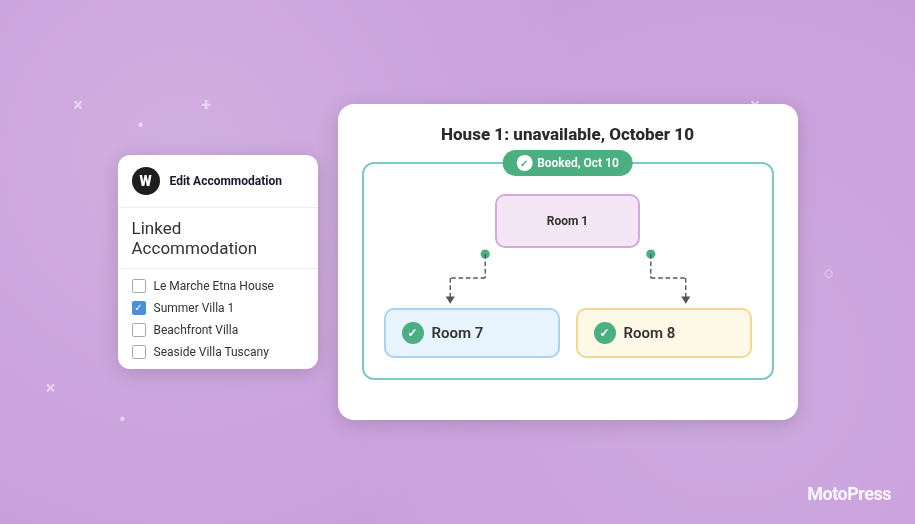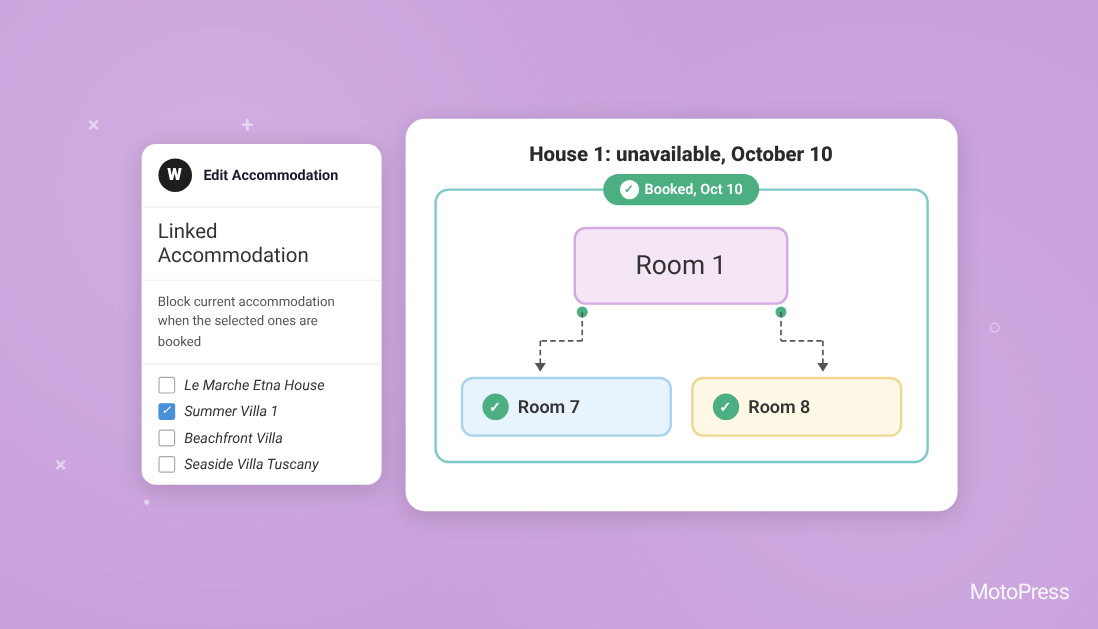--- a/index.html
+++ b/index.html
@@ -85,21 +85,20 @@
       color: #555;
       line-height: 1.5;
       border-bottom: 1px solid #eee;
     }
 
     .checkbox-list {
       padding: 10px 14px;
       display: flex;
       flex-direction: column;
       gap: 8px;
-      font-style: italic;
     }
 
     .checkbox-item {
       display: flex;
       align-items: center;
       gap: 8px;
       font-size: 12px;
       color: #333;
     }
 
@@ -194,22 +193,22 @@
       margin-top: 10px;
       margin-bottom: 0;
       position: relative;
     }
 
     .room1-box {
       background: #f5e6f5;
       border: 2px solid #d4a8e0;
       border-radius: 10px;
       padding: 18px 50px;
-      font-size: 22px;
-      font-weight: 400;
+      font-size: 12px;
+      font-weight: 700;
       color: #333;
       position: relative;
     }
 
     
     .arrows-container {
       position: relative;
       height: 60px;
       display: flex;
       justify-content: center;
@@ -260,21 +259,21 @@
       flex-shrink: 0;
     }
 
     
     .motopress-brand {
       position: absolute;
       bottom: 20px;
       right: 24px;
       color: white;
       font-size: 18px;
-      font-weight: 400;
+      font-weight: 700;
       letter-spacing: -0.5px;
     }
 
     .motopress-brand span {
       color: rgba(255,255,255,0.9);
     }
   </style>
 </head>
 <body>
 
@@ -294,21 +293,20 @@
 
     <div class="wp-header">
       <div class="wp-logo">
         <span>W</span>
       </div>
       <div class="edit-accommodation-label">Edit Accommodation</div>
     </div>
 
     <div class="linked-accommodation">Linked Accommodation</div>
 
-    <div class="block-description">Block current accommodation when the selected ones are booked</div>
 
     <div class="checkbox-list">
 
       <label class="checkbox-item">
         <div class="checkbox-box"></div>
         <span>Le Marche Etna House</span>
       </label>
 
       <label class="checkbox-item">
         <div class="checkbox-box checked"></div>

